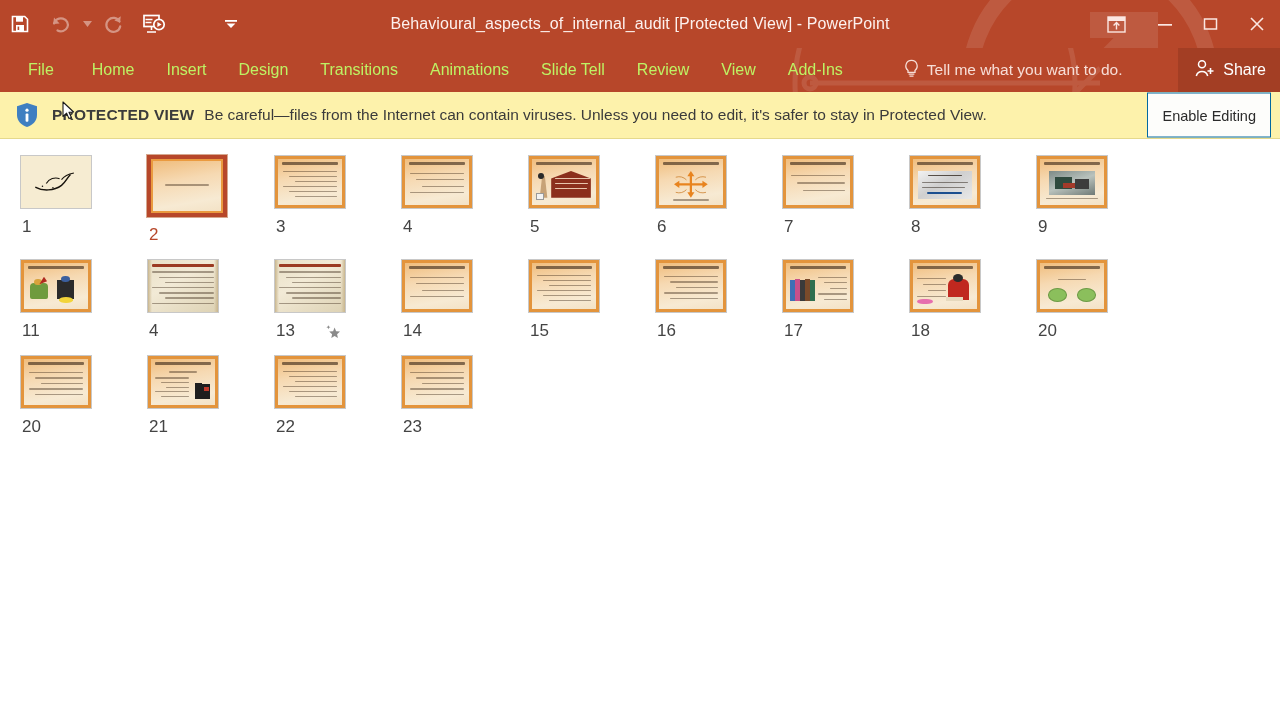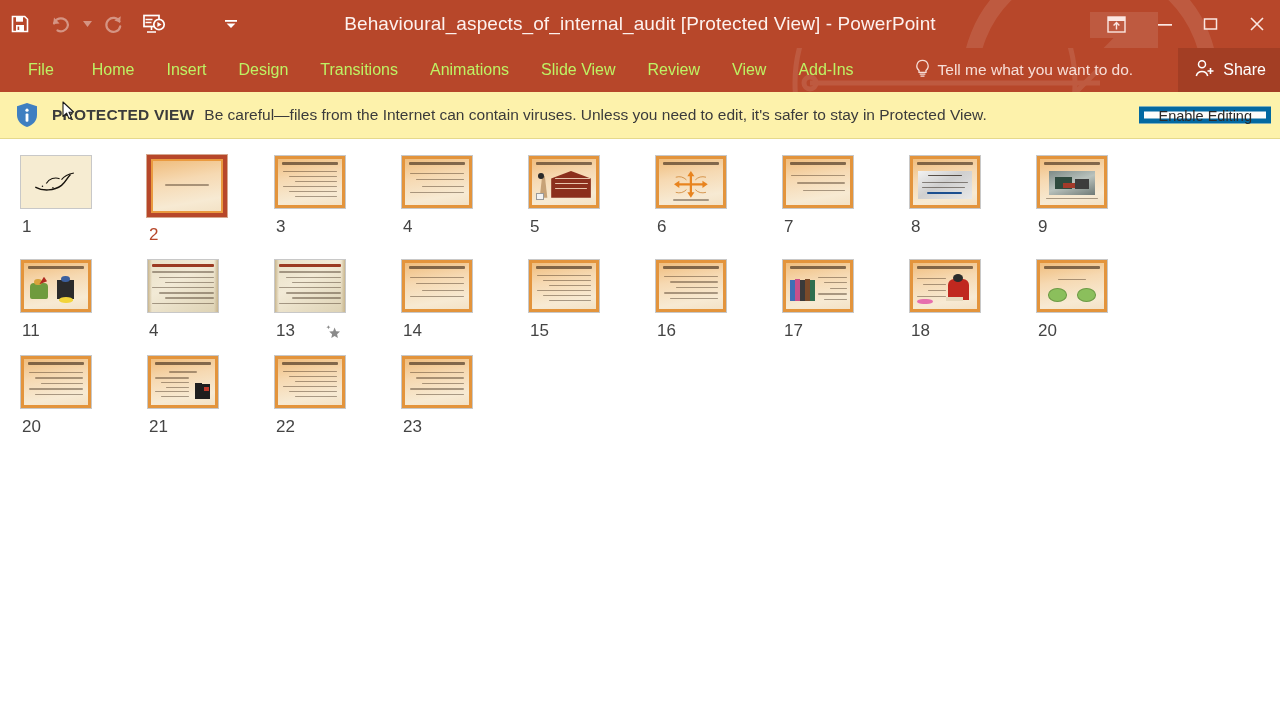--- a/index.html
+++ b/index.html
@@ -40,21 +40,21 @@
     width: 14px; height: 40px;
     display: flex; align-items: center; justify-content: center;
   }
   .qat-caret.dim { opacity: 0.42; }
 
   .tb-title {
     position: absolute;
     left: 0; right: 0;
     text-align: center;
     color: #fdf1ee;
-    font-size: 19px;
+    font-size: 16px;
     letter-spacing: 0.1px;
     z-index: 1;
     pointer-events: none;
   }
   .tb-right {
     position: absolute; right: 0; top: 0;
     display: flex; align-items: center; height: 48px;
     z-index: 3;
   }
   .tb-ctl {
@@ -123,24 +123,24 @@
   }
   .pv-icon { width: 30px; display: flex; align-items: center; justify-content: center; }
   .pv-strong {
     font-size: 15.5px; font-weight: bold; color: #3b3b3b;
     margin-left: 10px; letter-spacing: 0.2px;
   }
   .pv-text { font-size: 15.5px; color: #3b3b3b; margin-left: 10px; }
   .pv-btn {
     position: absolute; right: 9px; top: 50%;
     transform: translateY(-50%);
-    height: 17px;
+    height: 45px;
     padding: 0 14px;
     background: #fdfdfb;
-    border: 5px solid #0369a1;
+    border: 1px solid #0369a1;
     font-size: 14.5px;
     color: #2b2b2b;
     display: flex; align-items: center;
     font-family: "Liberation Sans", sans-serif;
   }
   .cursor-arrow { position: absolute; left: 62px; top: 9px; z-index: 9; }
 
   
   .sorter {
     position: relative;
@@ -310,21 +310,21 @@
       <path d="M150 330 L330 150" stroke="#ffffff" stroke-width="5" fill="none"></path>
     </svg>
   </div>
 
   <div class="menu-item first">File</div>
   <div class="menu-item">Home</div>
   <div class="menu-item">Insert</div>
   <div class="menu-item">Design</div>
   <div class="menu-item">Transitions</div>
   <div class="menu-item">Animations</div>
-  <div class="menu-item">Slide View</div>
+  <div class="menu-item">Slide Tell</div>
   <div class="menu-item">Review</div>
   <div class="menu-item">View</div>
   <div class="menu-item">Add-Ins</div>
 
   <div class="tellme">
     <span>
       <svg width="17" height="19" viewBox="0 0 17 19" fill="none">
         <path d="M8.5 1.4 A5.6 5.6 0 0 0 5 11.4 L5 13.4 L12 13.4 L12 11.4 A5.6 5.6 0 0 0 8.5 1.4 Z" stroke="#f7ded7" stroke-width="1.3" fill="none"></path>
         <path d="M5.6 15.2 L11.4 15.2 M6.5 17.2 L10.5 17.2" stroke="#f7ded7" stroke-width="1.3"></path>
       </svg>

